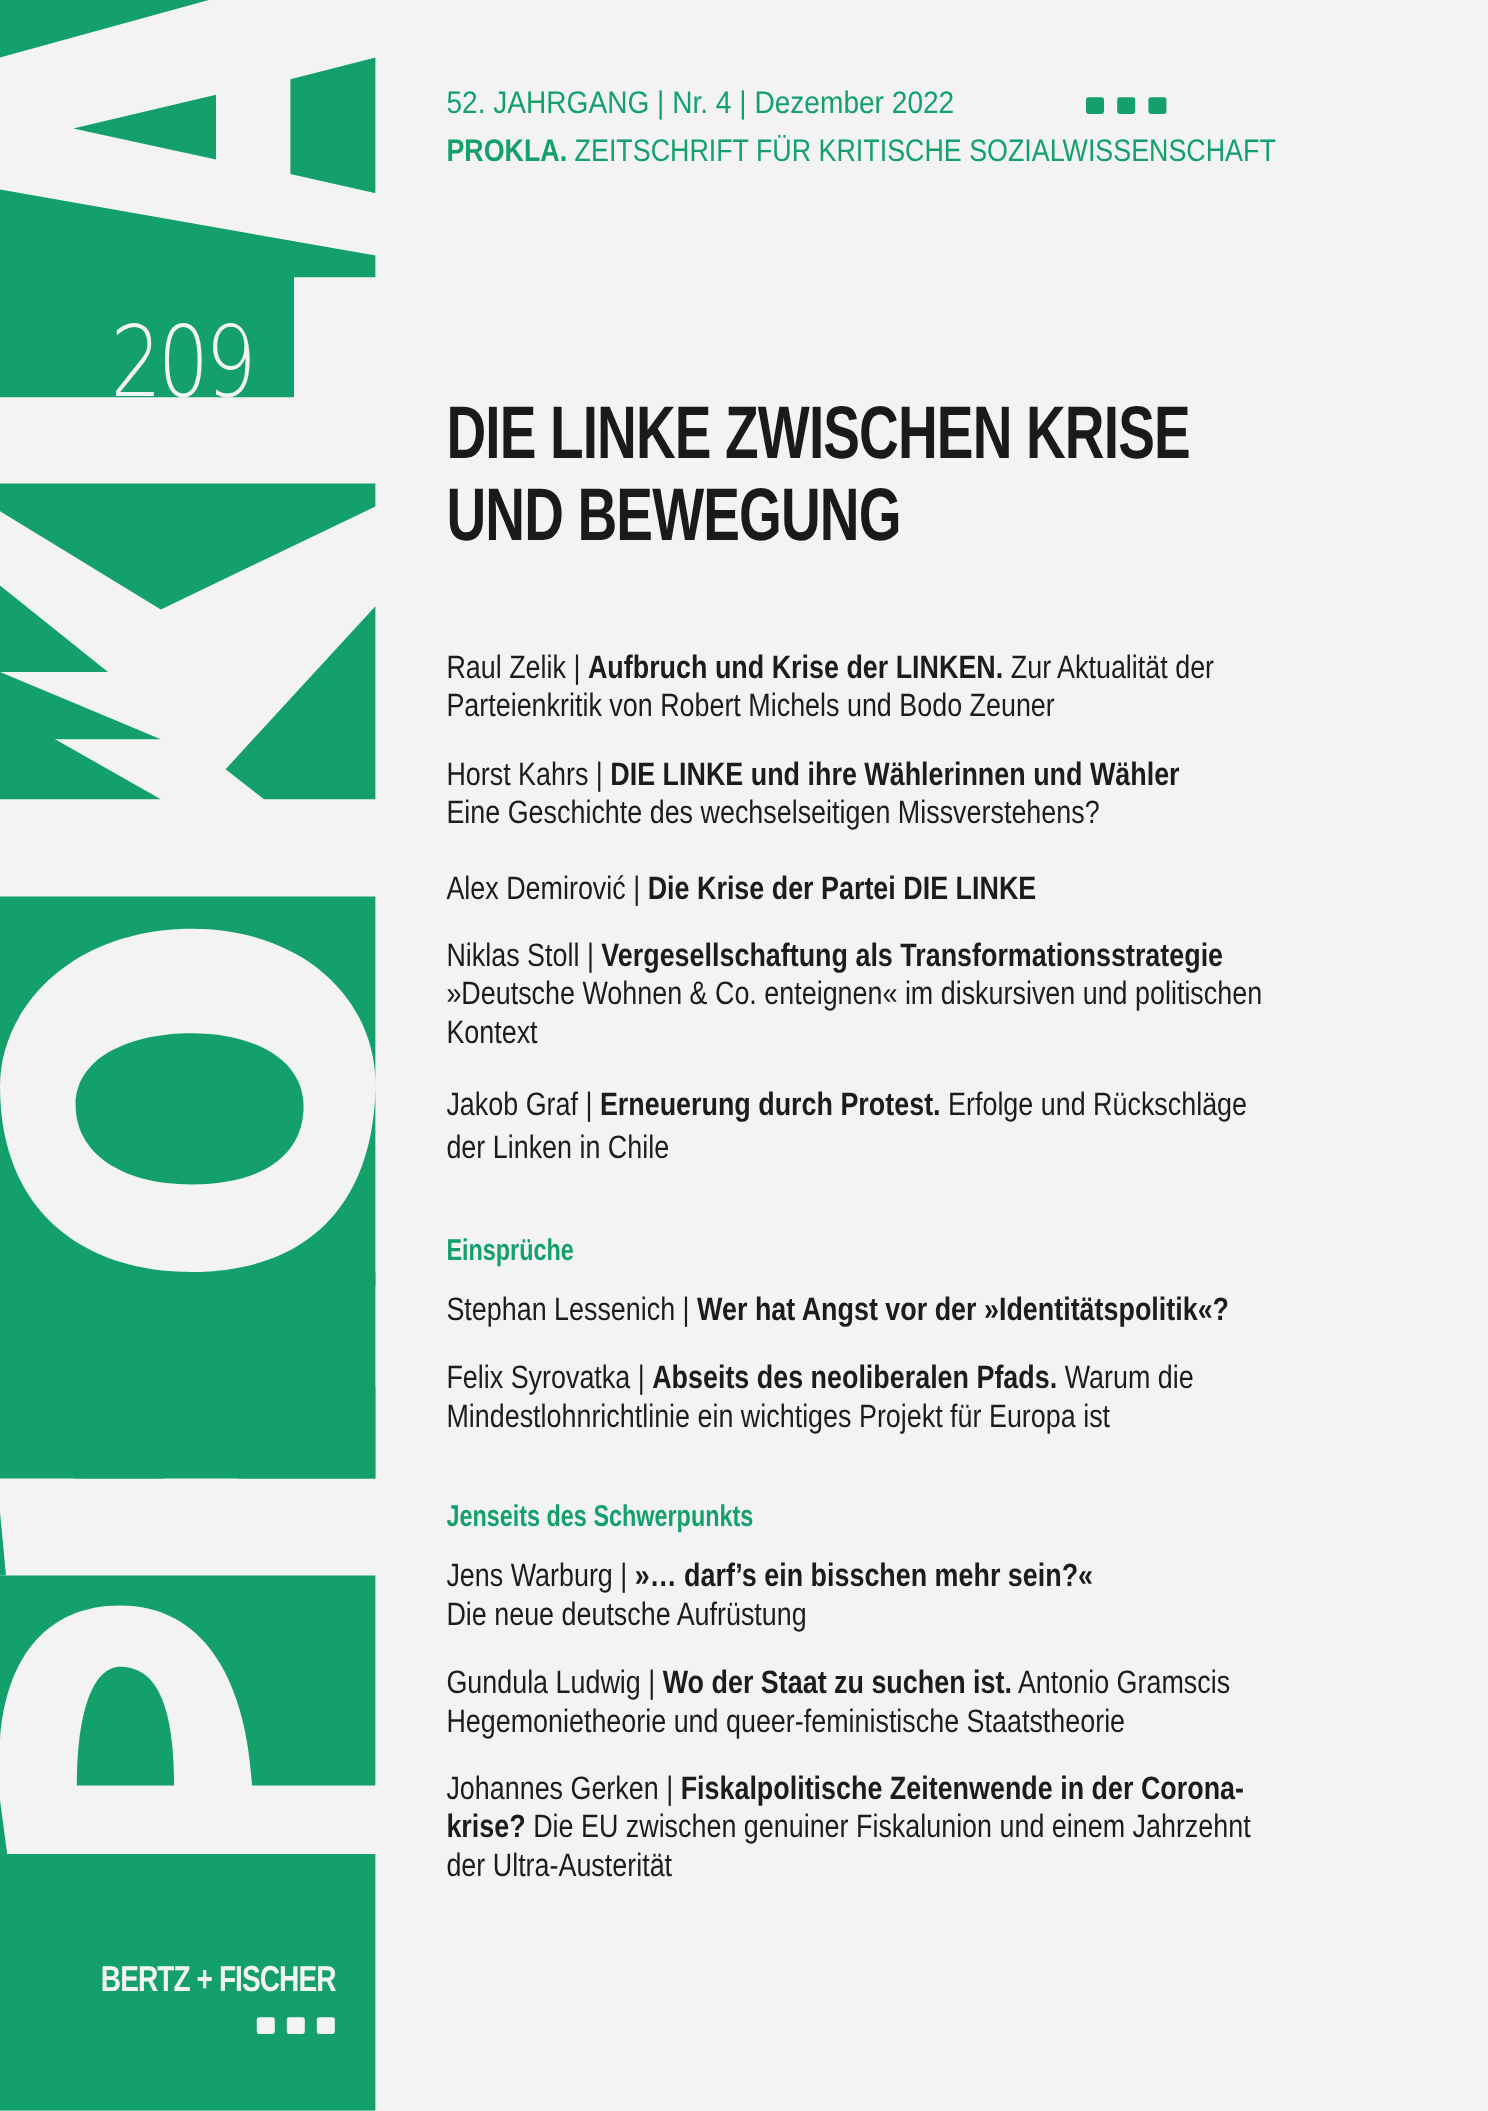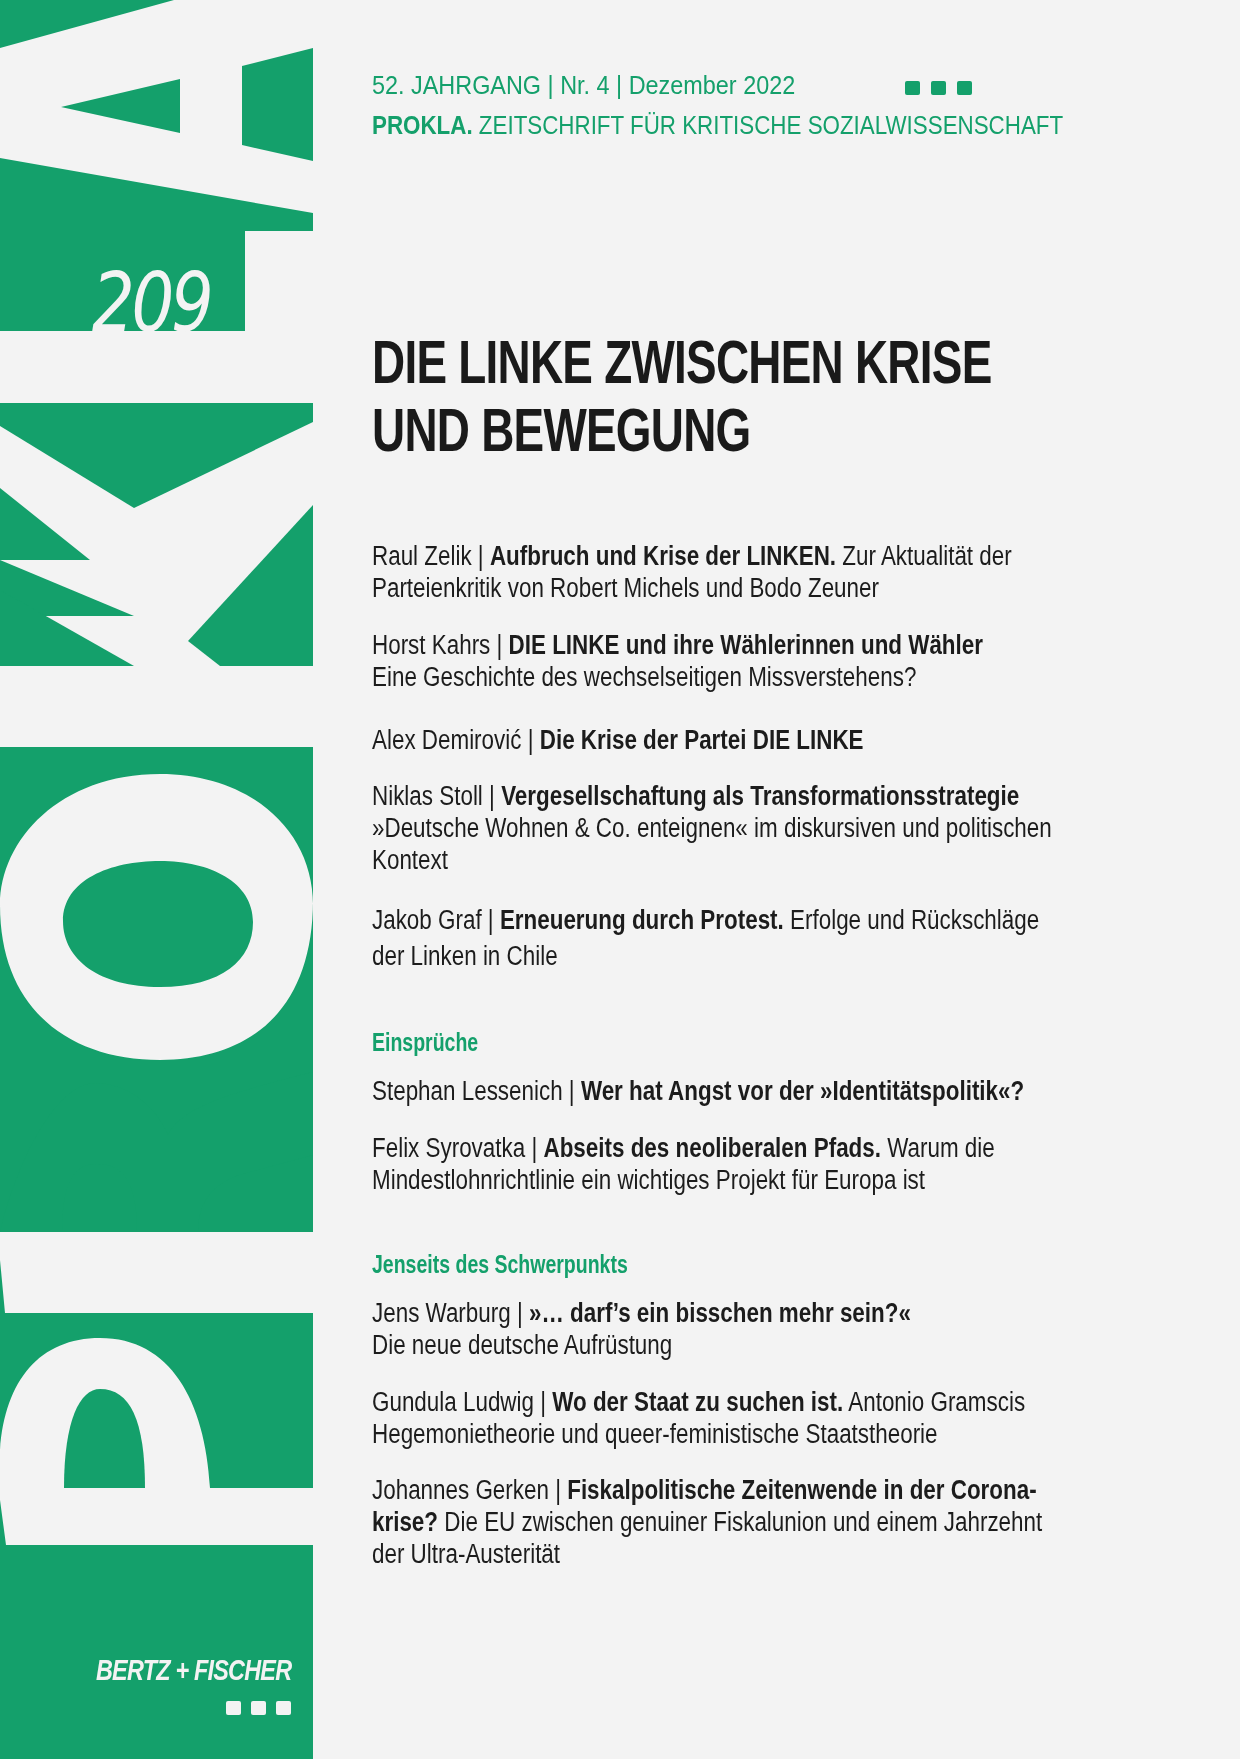--- a/index.html
+++ b/index.html
@@ -6,40 +6,39 @@
   body {
     width: 1240px; height: 1759px;
     background: #f3f3f3;
     position: relative;
     overflow: hidden;
     font-family: "Liberation Sans", "DejaVu Sans", sans-serif;
     color: #1c1c1c;
   }
   .strip {
     position: absolute; left: 0; top: 0;
-    width: 313px; height: 1759px; font-style: italic;
+    width: 313px; height: 1759px;
   }
   .strip svg { display: block; }
   .issue-number {
     position: absolute;
     left: 92px; top: 262px;
     font-family: "DejaVu Sans", sans-serif;
     font-weight: 200;
     font-size: 82px;
     letter-spacing: -4px;
     color: #f3f3f3;
     line-height: 1;
     transform: scaleX(0.82);
     transform-origin: left top;
   }
   .publisher {
     position: absolute;
-    left: 96px; top: 1633px;
+    left: 84px; top: 1633px;
     width: 200px;
-    margin-top: 20px;
   }
   .publisher-name {
     font-family: "Liberation Sans", sans-serif;
     font-weight: 700;
     font-size: 30px;
     color: #f3f3f3;
     letter-spacing: -1px;
     transform: scaleX(0.78);
     transform-origin: left top;
     white-space: nowrap;

